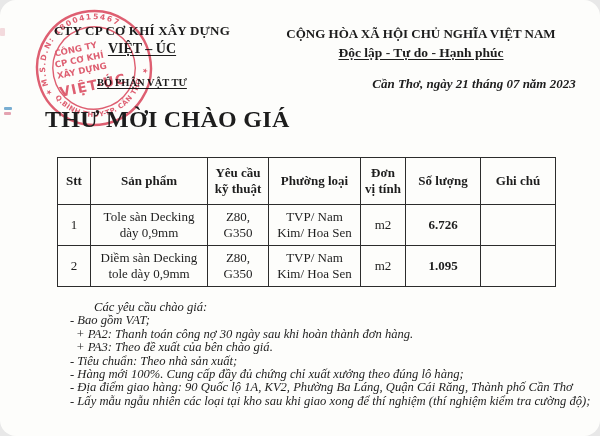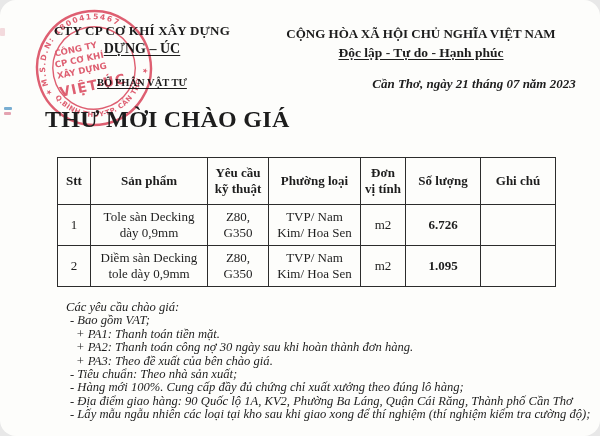--- a/index.html
+++ b/index.html
@@ -63,38 +63,38 @@
   .quote-table .drow { height:41px; }
   .al { text-align:left; padding-left:8px; }
   .chung-loai { padding-left:10px; padding-right:10px; }
   .qty { font-weight:bold; }
 
   
   .reqs {
     position:absolute; left:66px; top:301px; width:525px;
     font-style:italic; font-size:12.6px; line-height:13.4px;
   }
-  .req-heading { }
+  .req-heading { margin-left:28px; }
   .req { margin-left:4px; white-space:nowrap; }
   .req.plus { margin-left:10px; }
 
   
   .artifact { position:absolute; border-radius:1px; }
   .artifact.a1 { left:4px; top:107px; width:8px; height:3px; background:#79aed2; }
   .artifact.a2 { left:4px; top:112px; width:7px; height:3px; background:#e4a3b1; }
   .artifact.a3 { left:0;  top:28px;  width:5px; height:8px; background:#f3dadd; }
 </style>
 </head>
 <body>
 
 <div class="page">
 
   <div class="company-block">
     <div class="company-l1">CTY CP CƠ KHÍ XÂY DỰNG</div>
-    <div class="company-l2">DỰNG – ÚC</div>
+    <div class="company-l2">VIỆT – ÚC</div>
     <div class="company-l3">BỘ PHẬN VẬT TƯ</div>
   </div>
 
   <div class="national-block">
     <div class="national-l1">CỘNG HÒA XÃ HỘI CHỦ NGHĨA VIỆT NAM</div>
     <div class="national-l2">Độc lập - Tự do - Hạnh phúc</div>
   </div>
 
   <div class="date-line">Cần Thơ, ngày 21 tháng 07 năm 2023</div>
 
@@ -165,21 +165,20 @@
       <td>m2</td>
       <td class="qty">1.095</td>
       <td></td>
     </tr>
   </tbody>
     </table>
 
   <div class="reqs">
     <div class="req-heading">Các yêu cầu chào giá:</div>
     <div class="req">- Bao gồm VAT;</div>
-    <div class="req plus">+ PA1: Thanh toán tiền mặt.</div>
     <div class="req plus">+ PA2: Thanh toán công nợ 30 ngày sau khi hoàn thành đơn hàng.</div>
     <div class="req plus">+ PA3: Theo đề xuất của bên chào giá.</div>
     <div class="req">- Tiêu chuẩn: Theo nhà sản xuất;</div>
     <div class="req">- Hàng mới 100%. Cung cấp đầy đủ chứng chỉ xuất xưởng theo đúng lô hàng;</div>
     <div class="req">- Địa điểm giao hàng: 90 Quốc lộ 1A, KV2, Phường Ba Láng, Quận Cái Răng, Thành phố Cần Thơ</div>
     <div class="req">- Lấy mẫu ngẫu nhiên các loại tại kho sau khi giao xong để thí nghiệm (thí nghiệm kiểm tra cường độ);</div>
   </div>
 
   <div class="artifact a1"></div>
   <div class="artifact a2"></div>

